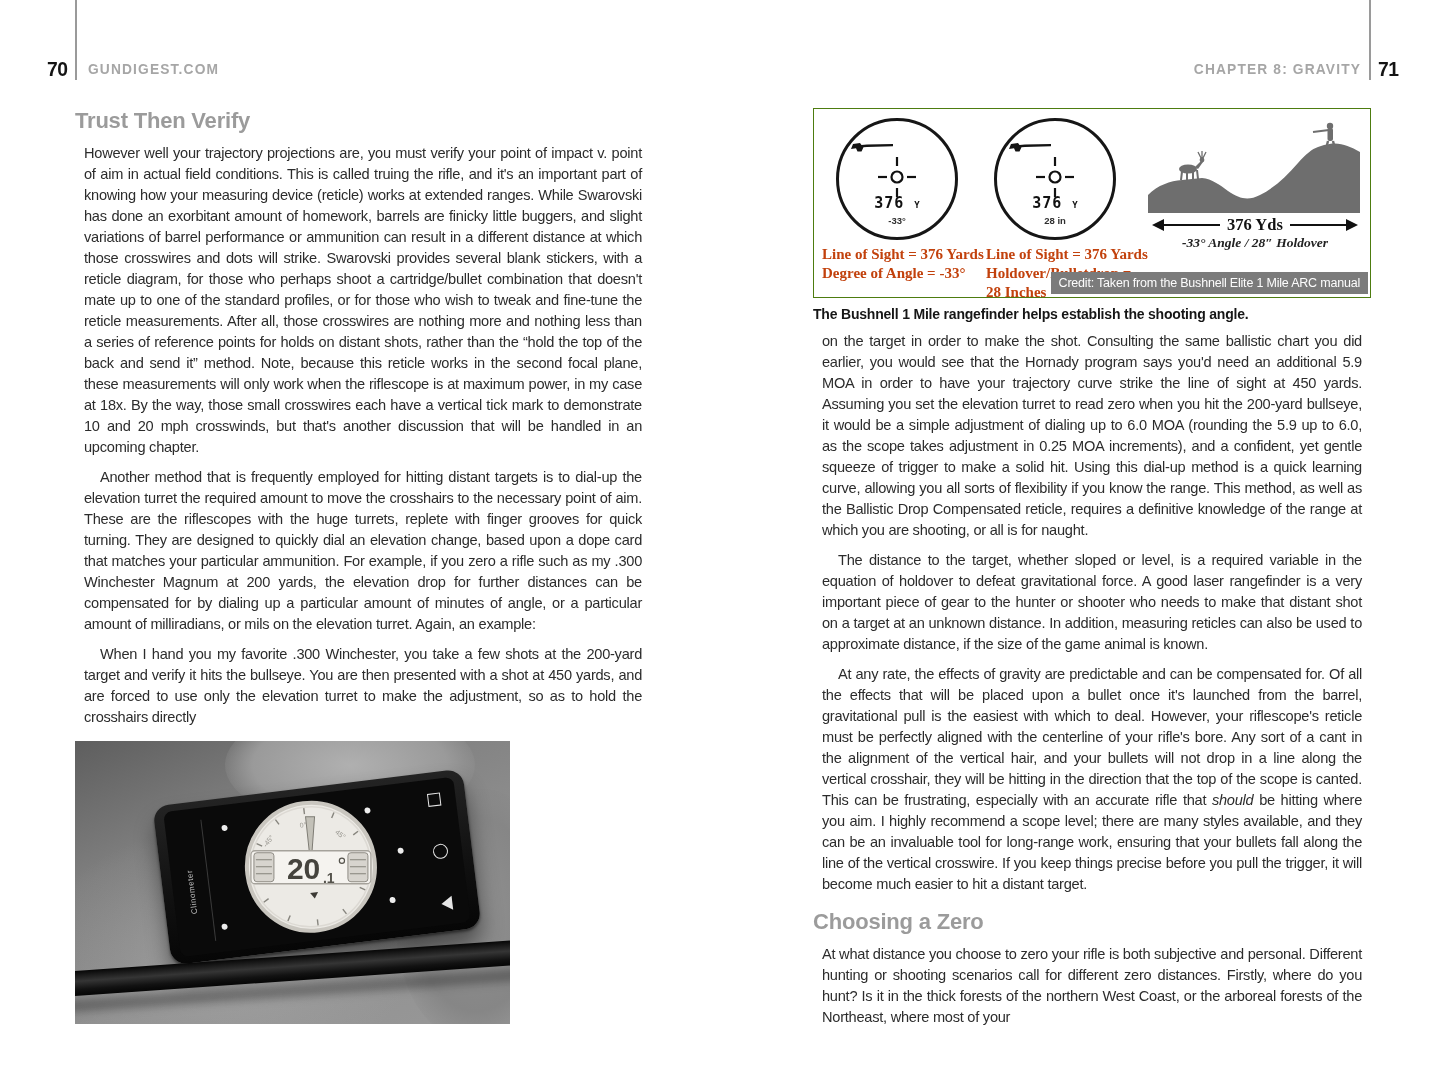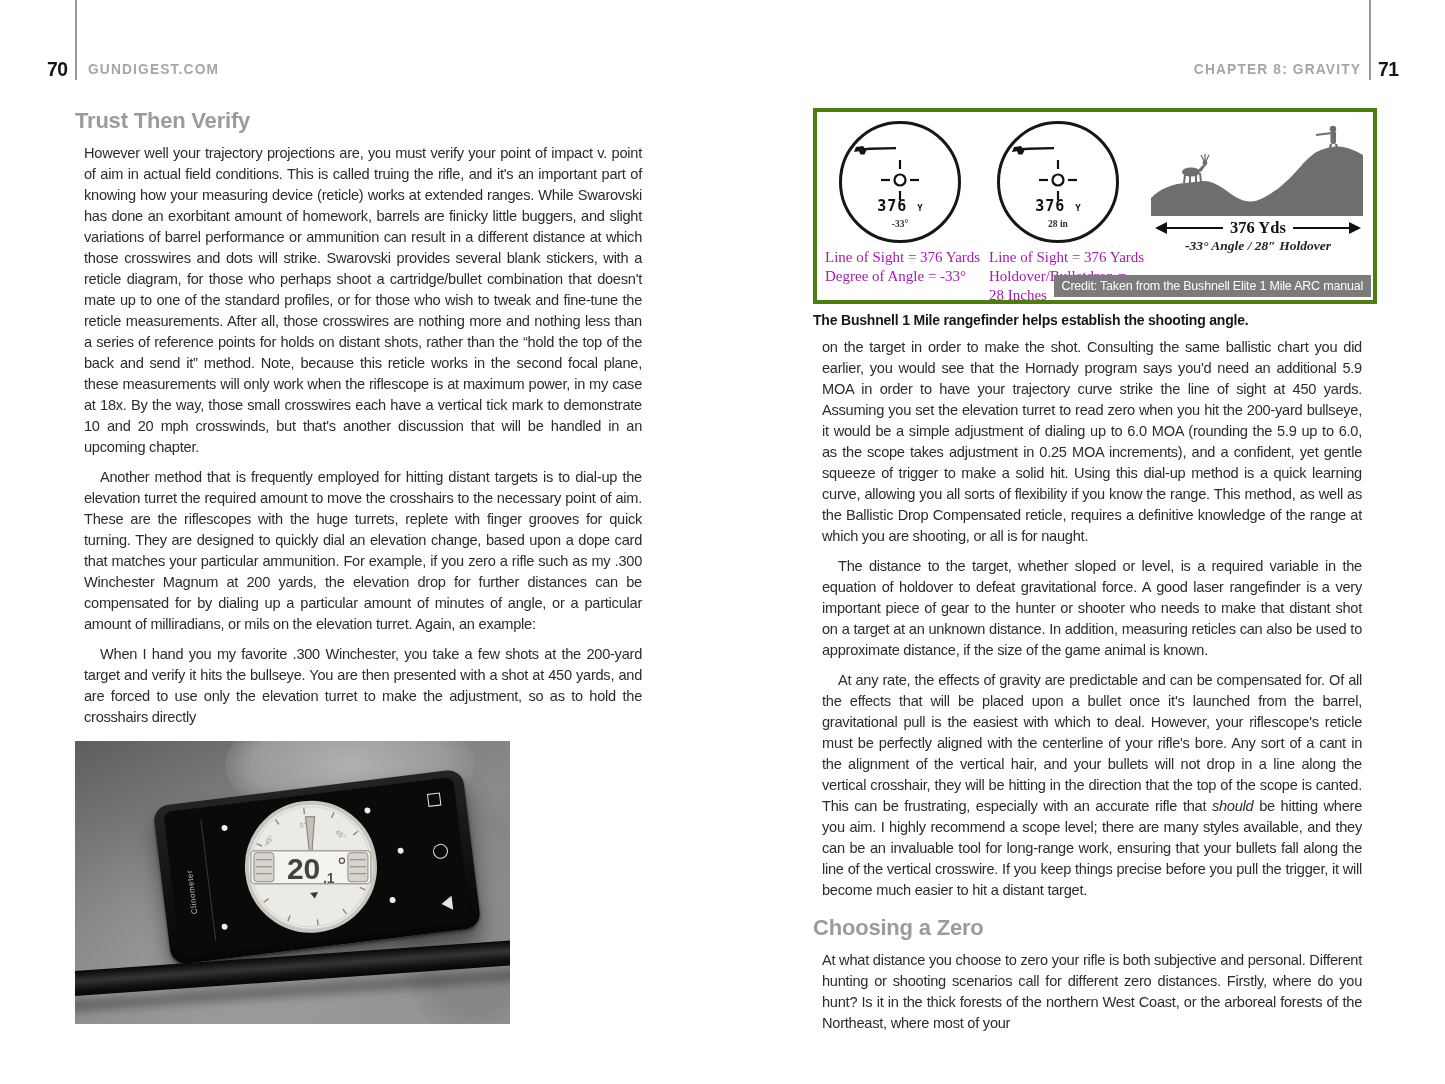--- a/index.html
+++ b/index.html
@@ -53,33 +53,33 @@
            border-right:11px solid #e6e6e6;}
   .dial-svg{position:absolute;left:72px;top:4px;}
   .barrel{position:absolute;left:-12px;top:214px;width:480px;height:25px;transform:rotate(-4deg);
           background:linear-gradient(180deg,#060606 0%,#353535 42%,#121212 75%,#040404 100%);}
   .barrel-shadow{position:absolute;left:-12px;top:243px;width:480px;height:12px;transform:rotate(-4deg);
           background:rgba(20,20,20,.35);filter:blur(4px);}
   .photo-caption{position:absolute;left:448px;top:213px;width:124px;font-weight:bold;
                  font-size:13.5px;line-height:1.28;color:#161616;letter-spacing:-0.2px;}
   
   .fig{margin:0;}
-  .fig-inner{position:relative;width:556px;height:188px;border:4px solid #4d7c0f;background:#fff;}
+  .fig-inner{position:relative;width:556px;height:188px;border:1px solid #4d7c0f;background:#fff;}
   .reticle{position:absolute;top:9px;width:116px;height:116px;border:3.5px solid #161616;
            border-radius:50%;background:#fff;}
   .r1{left:22px;} .r2{left:180px;}
   .rifle-icon{position:absolute;left:10px;top:17px;}
   .crosshair-icon{position:absolute;left:50%;top:34px;transform:translateX(-50%);}
   .lcd{position:absolute;bottom:25px;width:100%;text-align:center;color:#111;
        font-family:"DejaVu Sans Mono",monospace;font-weight:bold;font-size:15px;letter-spacing:1px;}
   .lcd .unit{font-size:9px;letter-spacing:0;}
   .lcd-sub{position:absolute;bottom:11px;width:100%;text-align:center;color:#2e2e2e;
-       font-family:Liberation Serif, serif;font-weight:bold;font-size:9.5px;}
+       font-family:Liberation Sans, sans-serif;font-weight:bold;font-size:9.5px;}
   .ret-caption{position:absolute;top:136px;font-family:"Liberation Serif",serif;font-size:15px;
-       font-weight:normal;color:#a21caf;line-height:1.28;}
+       font-weight:bold;color:#c2410c;line-height:1.28;}
   .c1{left:8px;width:162px;} .c2{left:172px;width:172px;}
   .terrain{position:absolute;right:10px;top:10px;}
   .dist-arrow{position:absolute;left:338px;top:106px;width:206px;display:flex;align-items:center;
        font-family:"Liberation Serif",serif;font-weight:bold;font-size:16.5px;color:#111;}
   .arrow-line{flex:1;height:2px;background:#111;}
   .arrow-head-l{width:0;height:0;border-top:6px solid transparent;border-bottom:6px solid transparent;
        border-right:12px solid #111;}
   .arrow-head-r{width:0;height:0;border-top:6px solid transparent;border-bottom:6px solid transparent;
        border-left:12px solid #111;}
   .dist-label{padding:0 7px;white-space:nowrap;}

